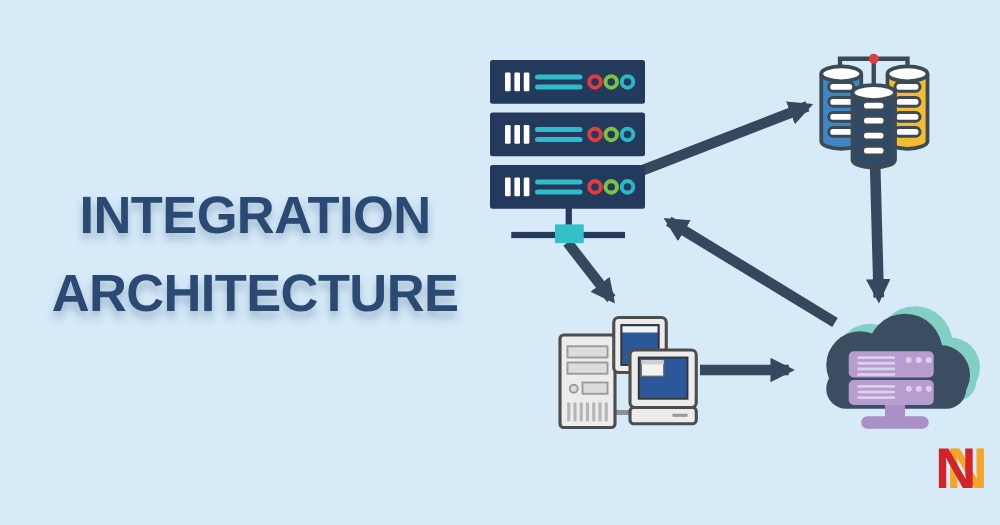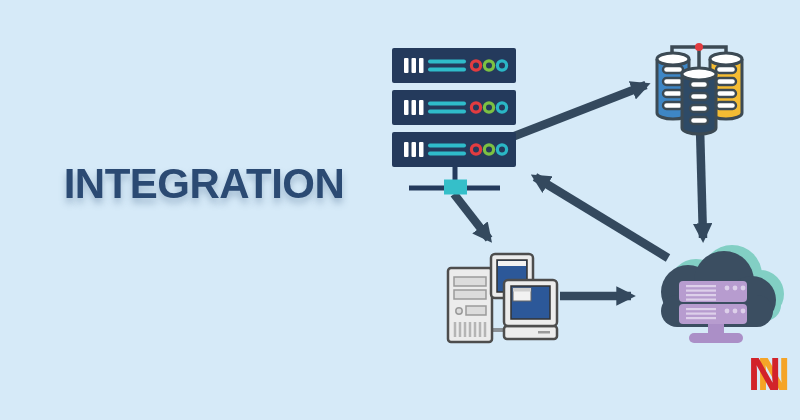--- a/index.html
+++ b/index.html
@@ -7,38 +7,38 @@
     position:relative; width:800px; height:420px;
     background:#d6eaf8; overflow:hidden;
     font-family:"Liberation Sans", sans-serif;
   }
   .title {
     position:absolute; left:10px; top:140px; width:388px;
     text-align:center; color:#2b4a73;
     font-weight:700; font-size:42px; letter-spacing:-0.5px;
     line-height:63px;
     text-shadow:0 5px 7px rgba(93,125,158,0.45);
-    margin-top:12px;
   }
   .diagram-svg { position:absolute; left:380px; top:0; }
   .logo {
     position:absolute; left:748px; top:352px; width:46px; height:48px;
     font-weight:700; font-size:46px; line-height:44px;
   }
   .logo span { position:absolute; top:0; }
   .logo .n-back  { left:9px;  color:#f5a427; }
   .logo .n-front { left:0;    color:#d2232a; }
 </style>
 </head>
 <body>
 
 <div class="banner">
 
   <div class="title">
     <div>INTEGRATION</div>
+    <div>ARCHITECTURE</div>
   </div>
 
   <svg class="diagram-svg" width="420" height="420" viewBox="380 0 420 420" xmlns="http://www.w3.org/2000/svg">
     <defs>
       <marker id="ah" viewBox="0 0 8 8" refX="6" refY="4" markerWidth="2.3" markerHeight="2.3" orient="auto-start-reverse">
         <path d="M0,0 L8,4 L0,8 Z" fill="#34495e"></path>
       </marker>
     </defs>
 
     <g stroke="#34495e" stroke-width="8.5" fill="none">

